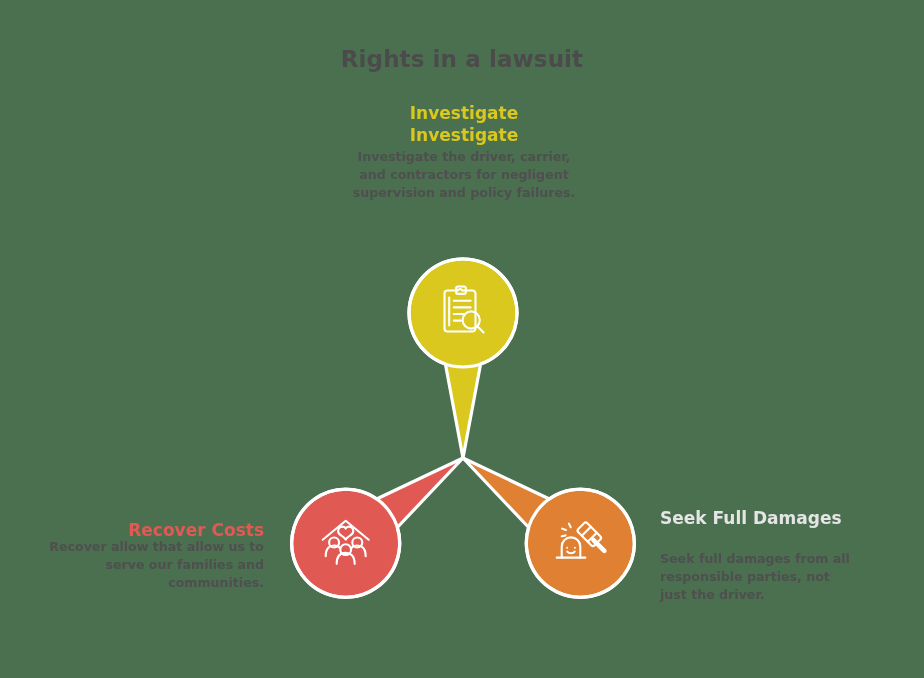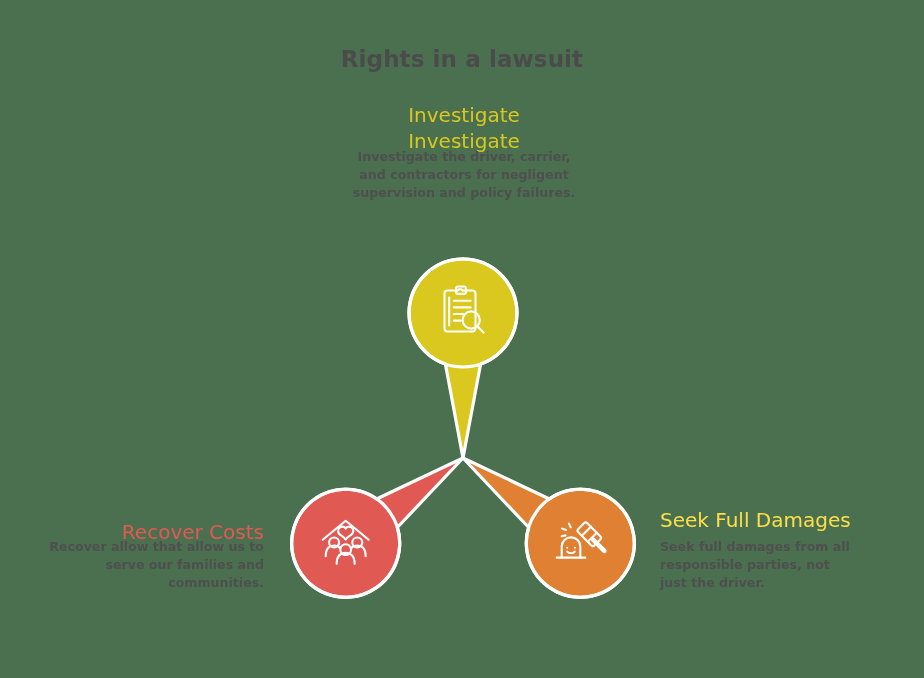--- a/index.html
+++ b/index.html
@@ -42,22 +42,22 @@
     width: 924px;
     text-align: center;
     font-size: 23px;
     font-weight: bold;
     color: #4b4b4b;
     letter-spacing: 0.1px;
   }
 
   .branch-heading {
     position: absolute;
-    font-size: 20px;
-    font-weight: normal;
+    font-size: 17px;
+    font-weight: bold;
     line-height: 1.28;
   }
   .branch-body {
     position: absolute;
     font-size: 12.6px;
     font-weight: bold;
     color: #4f4f4f;
     line-height: 1.42;
   }
 
@@ -94,21 +94,21 @@
   
   #heading-damages {
     left: 660px;
     top: 508px;
     width: 240px;
     text-align: left;
     color: #df8033;
   }
   #body-damages {
     left: 660px;
-    top: 538px;
+    top: 550px;
     width: 200px;
     text-align: left;
   }
 </style>
 </head>
 <body>
 
 <div id="infographic" style="background: rgb(74, 112, 80);">
 
   <svg id="diagram-svg" viewBox="0 0 924 678">
@@ -194,17 +194,17 @@
 
     <div class="branch-heading" id="heading-investigate" style="color: rgb(218, 200, 30);">
       <span>Investigate</span><br>
       <span>Investigate</span>
     </div>
     <div class="branch-body" id="body-investigate" style="color: rgb(79, 79, 79);">Investigate the driver, carrier, and contractors for negligent supervision and policy failures.</div>
 
     <div class="branch-heading" id="heading-recover" style="color: rgb(224, 90, 83); margin-top: 12px;">Recover Costs</div>
     <div class="branch-body" id="body-recover" style="color: rgb(79, 79, 79);">Recover allow that allow us to serve our families and communities.</div>
 
-    <div class="branch-heading" id="heading-damages" style="color: #fde047;">Seek Full Damages</div>
+    <div class="branch-heading" id="heading-damages" style="color: #e5e5e5;">Seek Full Damages</div>
     <div class="branch-body" id="body-damages" style="color: rgb(79, 79, 79);">Seek full damages from all responsible parties, not just the driver.</div>
 
   </div>
 </div>
 
 </body></html>

